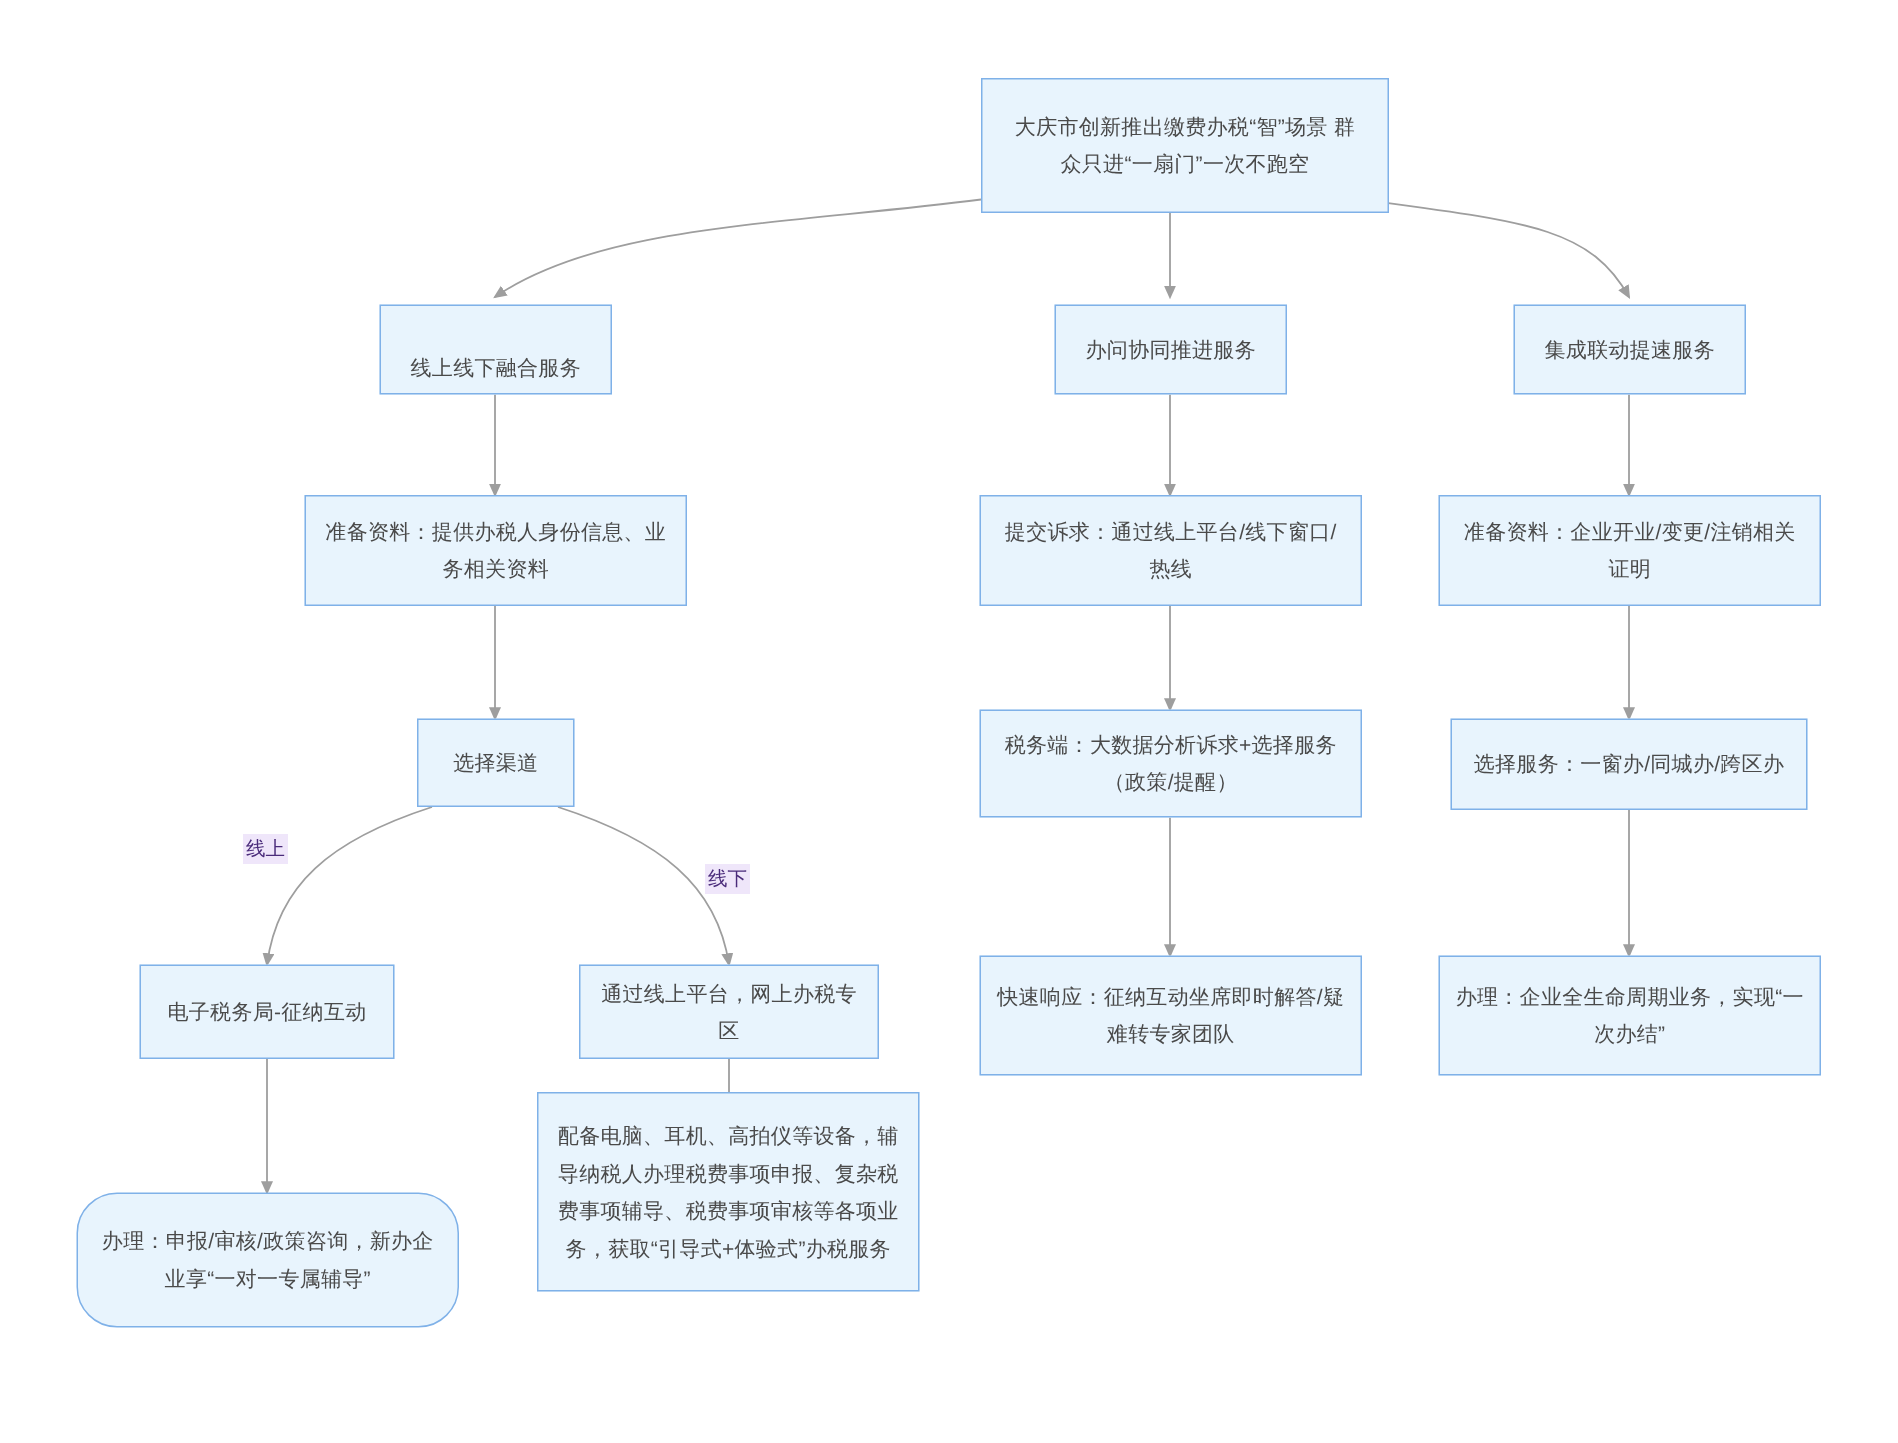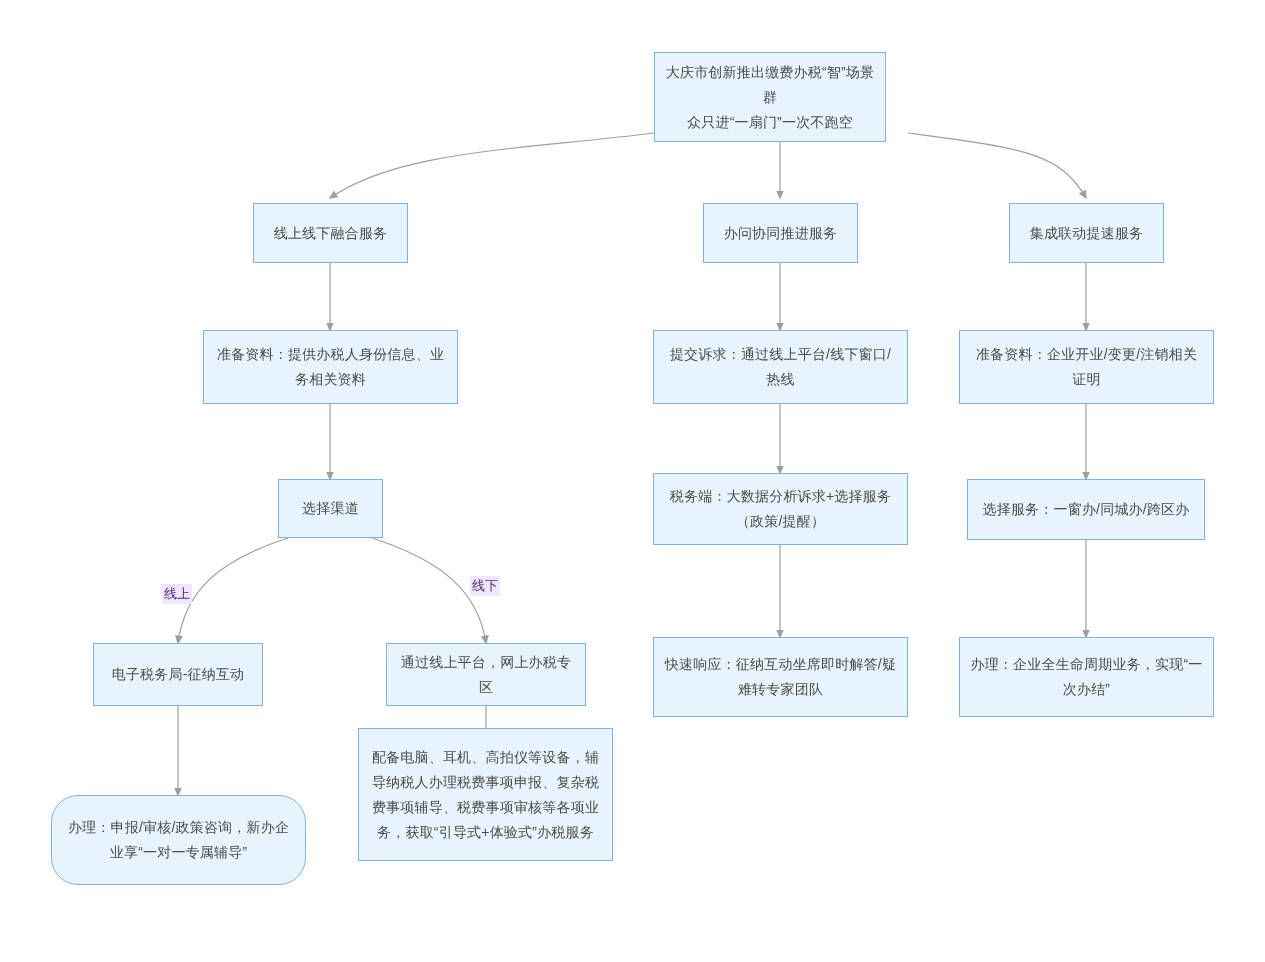--- a/index.html
+++ b/index.html
@@ -88,47 +88,47 @@
       <path d="M 780,263 L 780,330"></path>
       <path d="M 780,404 L 780,473"></path>
       <path d="M 780,545 L 780,637"></path>
 
       <path d="M 1086,263 L 1086,330"></path>
       <path d="M 1086,404 L 1086,479"></path>
       <path d="M 1086,540 L 1086,637"></path>
     </g>
   </svg>
 
-  <div class="node" style="left:654px; top:52px; width:232px; height:90px;text-align:center;">
+  <div class="node" style="left:654px; top:52px; width:272px; height:90px;text-align:center;">
     <span class="node-text">大庆市创新推出缴费办税“智”场景 群
 众只进“一扇门”一次不跑空</span>
   </div>
 
-  <div class="node" style="left:253px; top:203px; width:155px; height:60px;">
+  <div class="node" style="left:253px; top:203px; width:155px; height:60px;align-items:flex-end;">
     <span class="node-text">线上线下融合服务</span>
   </div>
 
   <div class="node" style="left:703px; top:203px; width:155px; height:60px;">
     <span class="node-text">办问协同推进服务</span>
   </div>
 
   <div class="node" style="left:1009px; top:203px; width:155px; height:60px;">
     <span class="node-text">集成联动提速服务</span>
   </div>
 
   <div class="node" style="left:203px; top:330px; width:255px; height:74px;">
     <span class="node-text">准备资料：提供办税人身份信息、业
 务相关资料</span>
   </div>
 
   <div class="node" style="left:278px; top:479px; width:105px; height:59px;">
     <span class="node-text">选择渠道</span>
   </div>
 
-  <div class="edge-label" style="left:162px; top:584px;">
+  <div class="edge-label" style="left:162px; top:556px;">
     <span>线上</span>
   </div>
 
   <div class="edge-label" style="left:470px; top:576px;">
     <span>线下</span>
   </div>
 
   <div class="node" style="left:93px; top:643px; width:170px; height:63px;">
     <span class="node-text">电子税务局-征纳互动</span>
   </div>

